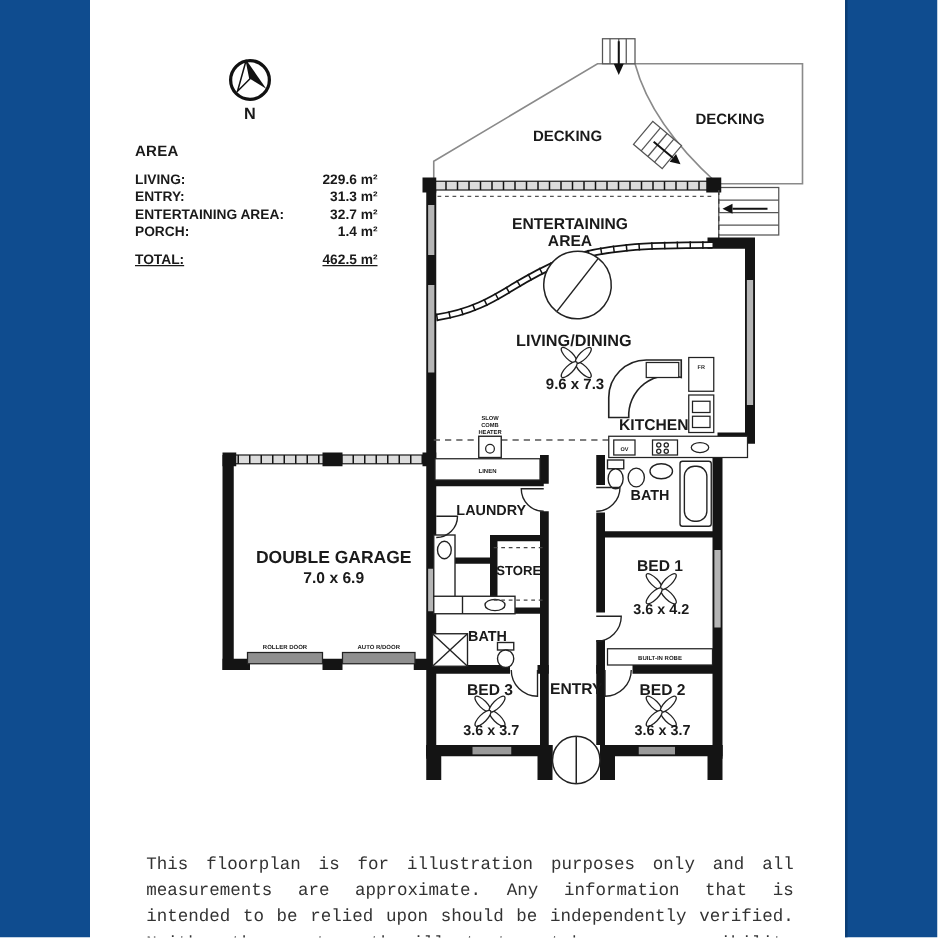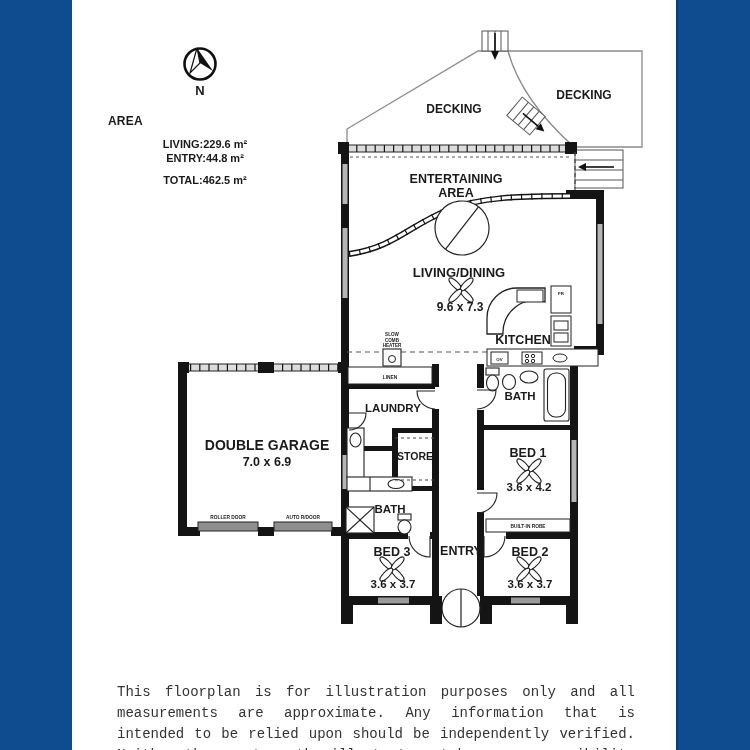--- a/index.html
+++ b/index.html
@@ -6,22 +6,22 @@
   body{
     width:750px;height:750px;position:relative;background:#ffffff;
     font-family:"Liberation Sans", sans-serif;overflow:hidden;
   }
   .side-col{position:absolute;top:0;width:72px;height:750px;background:#0f4c8f;}
   #left-col{left:0;}
   #right-col{right:0;border-left:2px solid #0a3d75;}
   
   .legend{position:absolute;left:108px;top:114px;width:194px;color:#1a1a1a;}
   .legend .title{font-weight:bold;font-size:12px;letter-spacing:.2px;margin-bottom:9px;}
-  .legend .row{display:flex;justify-content:center;font-weight:bold;font-size:11px;line-height:14px;}
-  .legend .row.total{margin-top:8px;}
+  .legend .row{display:flex;justify-content:space-between;font-weight:bold;font-size:11px;line-height:14px;}
+  .legend .row.total{margin-top:8px;text-decoration:underline;}
   
   .disclaimer{
     position:absolute;left:117px;top:668px;width:518px;
     font-size:14px;line-height:1.5;color:#333;text-align:justify;font-family:Liberation Mono, monospace;
   }
   svg text{font-family:"Liberation Sans", sans-serif;fill:#1a1a1a;}
   .room-lbl{font-weight:bold;}
 </style>
 </head>
 <body>
@@ -30,21 +30,29 @@
 <div class="side-col" id="right-col"></div>
 
 <div class="legend">
   <div class="title">AREA</div>
   <div class="row">
     <span>LIVING:</span>
     <span>229.6 m²</span>
   </div>
   <div class="row">
     <span>ENTRY:</span>
-    <span>44.8 m²</span>
+    <span>31.3 m²</span>
+  </div>
+  <div class="row">
+    <span>ENTERTAINING AREA:</span>
+    <span>32.7 m²</span>
+  </div>
+  <div class="row">
+    <span>PORCH:</span>
+    <span>1.4 m²</span>
   </div>
   <div class="row total">
     <span>TOTAL:</span>
     <span>462.5 m²</span>
   </div>
 </div>
 
 <svg width="750" height="750" viewBox="0 0 750 750" style="position:absolute;left:0;top:0;">
 
   <g>

